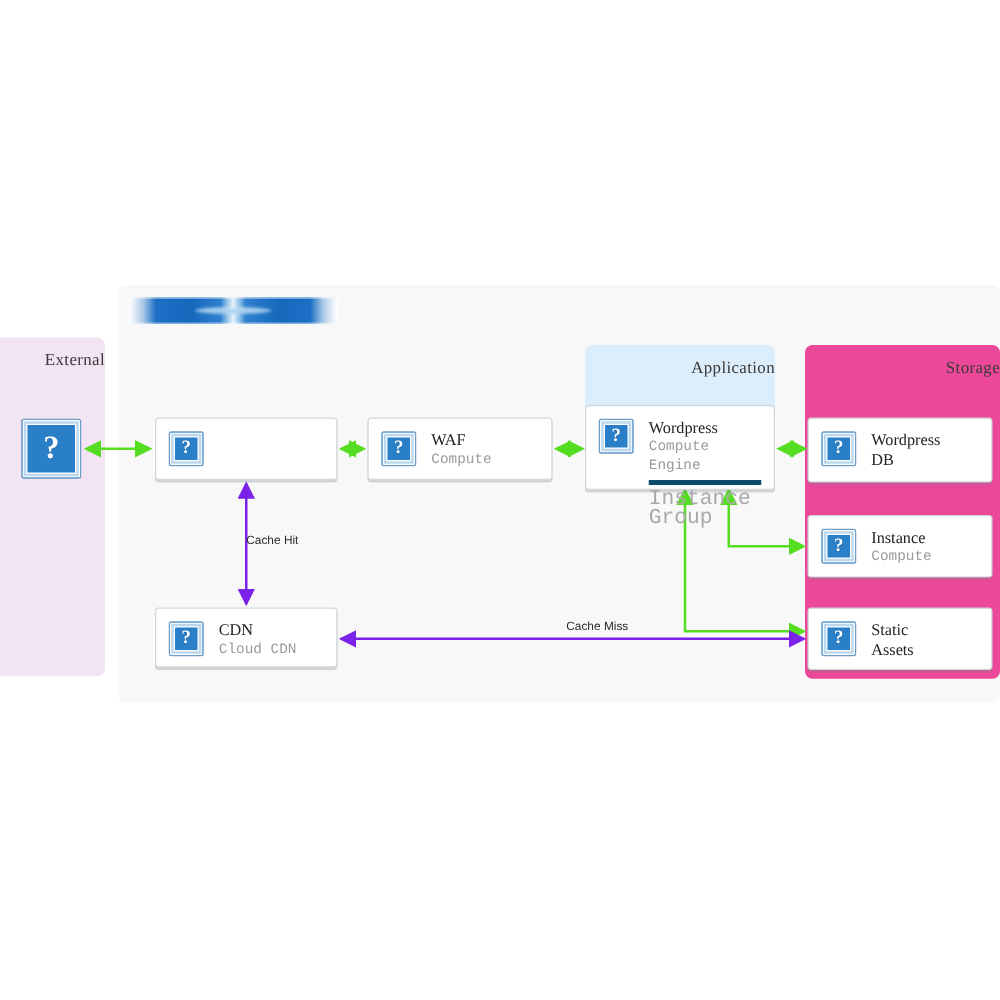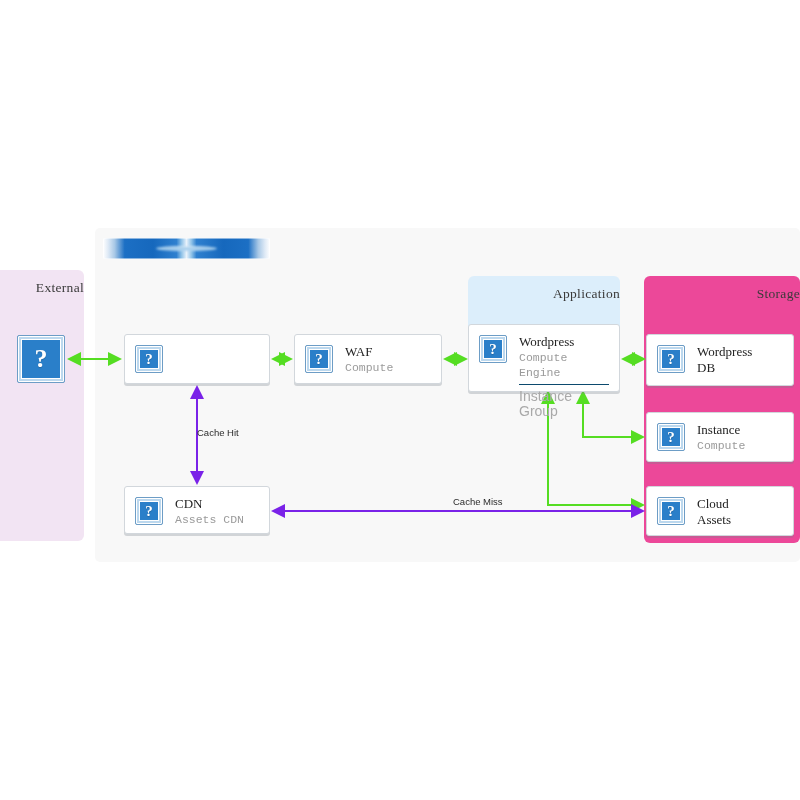--- a/index.html
+++ b/index.html
@@ -134,27 +134,27 @@
     font-family:"Liberation Serif", serif;
     white-space:pre-line;
   }
   .node-sub{
     font-size:11.5px;
     color:#9b9b9b;
     line-height:15px;
     font-family:Liberation Mono, monospace;
   }
   .node-sub2{
-    font-size:14px;
+    font-size:17px;
     color:#a9a9a9;
     line-height:15px;
     margin-top:4px;
     padding-top:4px;
-    border-top:1px solid #0c4a6e;
-    font-family:Liberation Sans, sans-serif;
+    border-top:4px solid #0c4a6e;
+    font-family:Liberation Mono, monospace;
   }
 
   
   .bare-icon{
     position:absolute;
     width:48px;height:48px;
   }
   .bare-icon .ph-icon{
     width:48px;height:48px;
   }
@@ -272,21 +272,21 @@
   </div>
 
   <div class="node n-cdn">
     <div class="node-icon">
       <div class="ph-icon">
           <span>?</span>
         </div>
     </div>
     <div class="node-text">
       <div class="node-title">CDN</div>
-      <div class="node-sub">Assets CDN</div>
+      <div class="node-sub">Cloud CDN</div>
     </div>
   </div>
 
   <div class="node n-wp">
     <div class="node-icon">
       <div class="ph-icon">
           <span>?</span>
         </div>
     </div>
     <div class="node-text">
@@ -320,18 +320,18 @@
     </div>
   </div>
 
   <div class="node n-sa">
     <div class="node-icon">
       <div class="ph-icon">
           <span>?</span>
         </div>
     </div>
     <div class="node-text">
-      <div class="node-title">Cloud
+      <div class="node-title">Static
 Assets</div>
     </div>
   </div>
 
 </div>
 
 </body></html>

